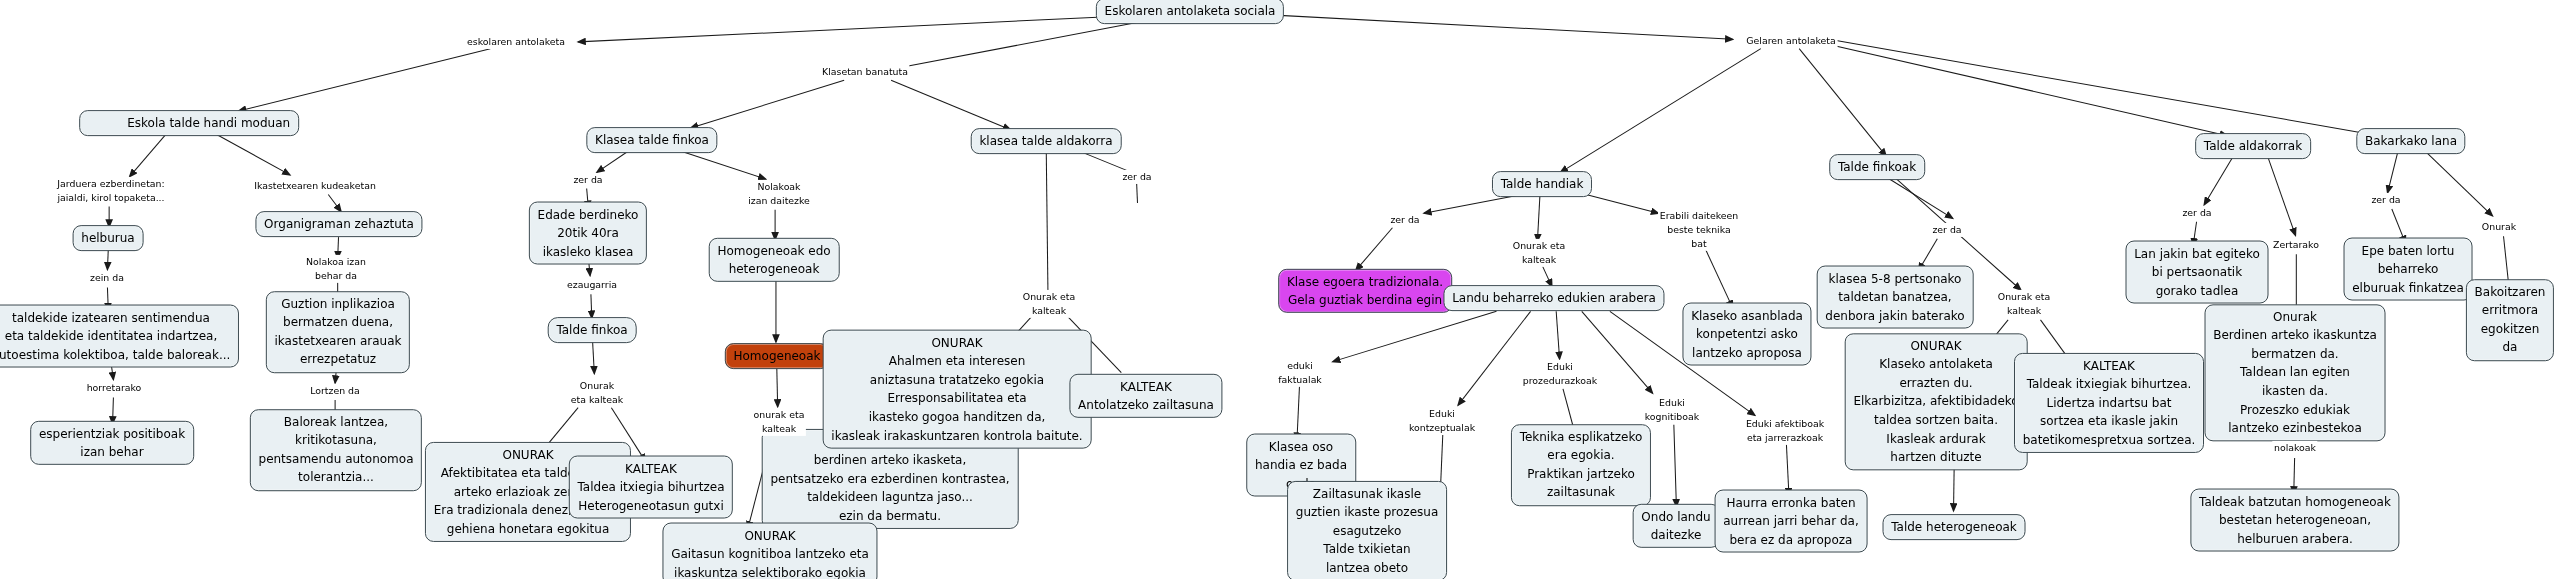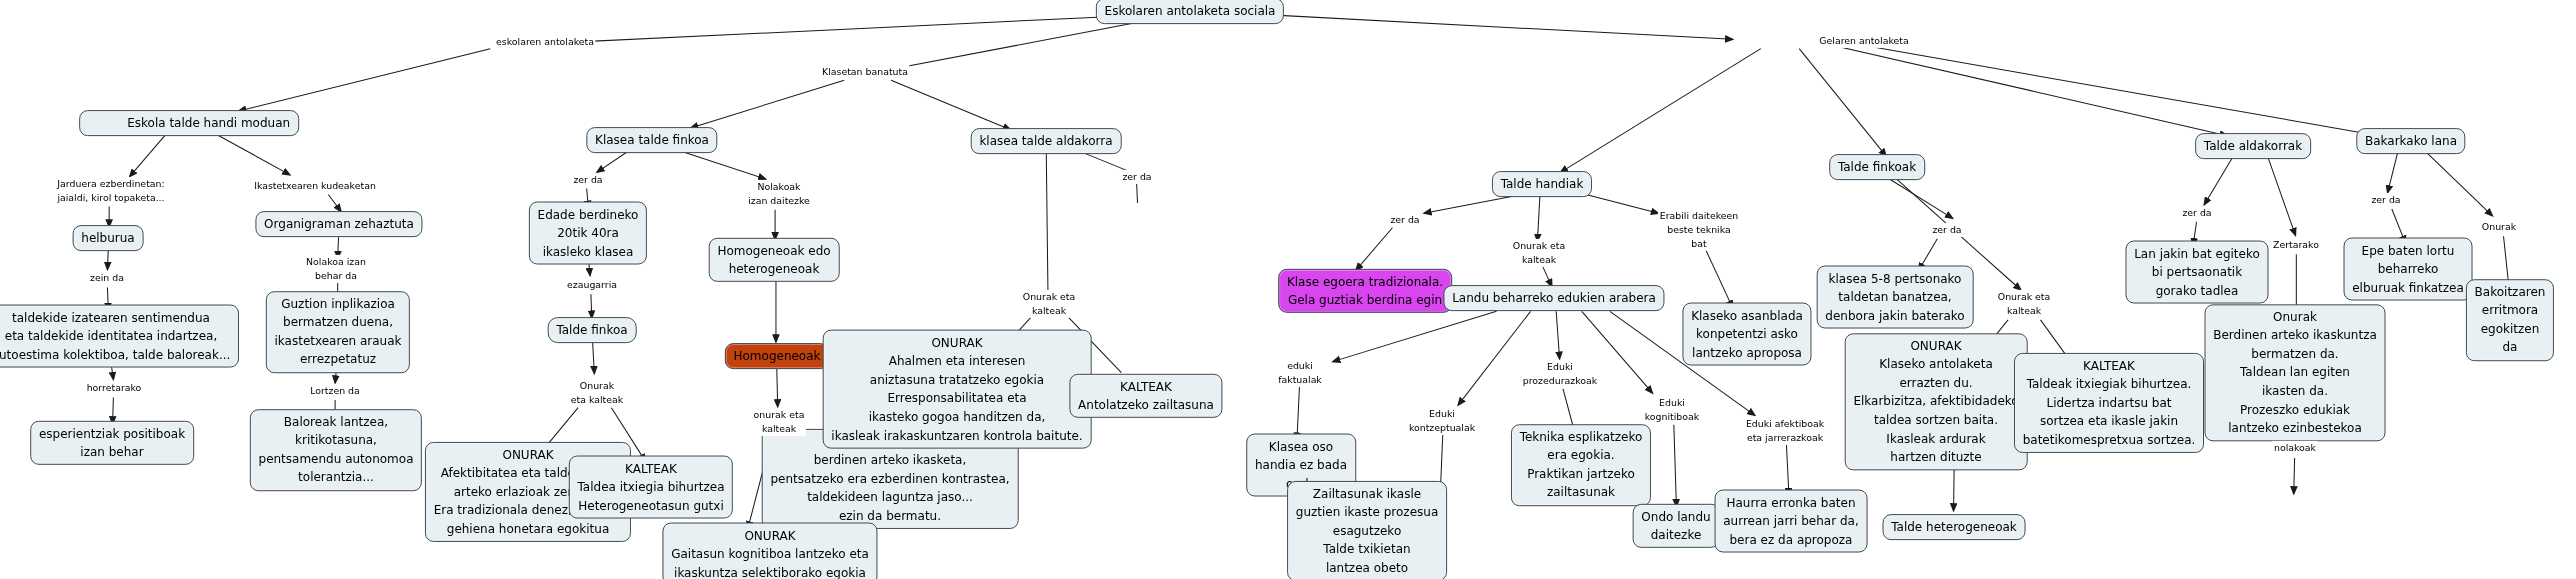--- a/index.html
+++ b/index.html
@@ -213,29 +213,32 @@
     <div class="concept" style="left: 2197px; top: 272px; background: rgb(233, 240, 243); border-color: rgb(60, 74, 80); color: rgb(0, 0, 0);">Lan jakin bat egiteko
 bi pertsaonatik
 gorako tadlea</div>
     <div class="concept" style="left: 2295px; top: 373px; background: rgb(233, 240, 243); border-color: rgb(60, 74, 80); color: rgb(0, 0, 0);">Onurak
 Berdinen arteko ikaskuntza
 bermatzen da.
 Taldean lan egiten
 ikasten da.
 Prozeszko edukiak
 lantzeko ezinbestekoa</div>
+    <div class="concept" style="left: 2295px; top: 520px; background: rgb(233, 240, 243); border-color: rgb(60, 74, 80); color: rgb(0, 0, 0);">Taldeak batzutan homogeneoak
+bestetan heterogeneoan,
+helburuen arabera.</div>
     <div class="concept" style="left: 2411px; top: 141px; background: rgb(233, 240, 243); border-color: rgb(60, 74, 80); color: rgb(0, 0, 0);">Bakarkako lana</div>
     <div class="concept" style="left: 2408px; top: 269px; background: rgb(233, 240, 243); border-color: rgb(60, 74, 80); color: rgb(0, 0, 0);">Epe baten lortu
 beharreko
 elburuak finkatzea</div>
     <div class="concept" style="left: 2510px; top: 320px; background: rgb(233, 240, 243); border-color: rgb(60, 74, 80); color: rgb(0, 0, 0);">Bakoitzaren erritmora
 egokitzen da</div>
-    <div class="link-label" style="left: 545px; top: 42px; color: rgb(0, 0, 0);">eskolaren antolaketa</div>
+    <div class="link-label" style="left: 516px; top: 42px; color: rgb(0, 0, 0);">eskolaren antolaketa</div>
     <div class="link-label" style="left: 865px; top: 72px; color: rgb(0, 0, 0);">Klasetan banatuta</div>
-    <div class="link-label" style="left: 1864px; top: 41px; color: rgb(0, 0, 0);">Gelaren antolaketa</div>
+    <div class="link-label" style="left: 1791px; top: 41px; color: rgb(0, 0, 0);">Gelaren antolaketa</div>
     <div class="link-label" style="left: 111px; top: 191px; color: rgb(0, 0, 0);">Jarduera ezberdinetan:
 jaialdi, kirol topaketa...</div>
     <div class="link-label" style="left: 315px; top: 186px; color: rgb(0, 0, 0);">Ikastetxearen kudeaketan</div>
     <div class="link-label" style="left: 107px; top: 278px; color: rgb(0, 0, 0);">zein da</div>
     <div class="link-label" style="left: 114px; top: 388px; color: rgb(0, 0, 0);">horretarako</div>
     <div class="link-label" style="left: 336px; top: 269px; color: rgb(0, 0, 0);">Nolakoa izan
 behar da</div>
     <div class="link-label" style="left: 335px; top: 391px; color: rgb(0, 0, 0);">Lortzen da</div>
     <div class="link-label" style="left: 588px; top: 180px; color: rgb(0, 0, 0);">zer da</div>
     <div class="link-label" style="left: 779px; top: 194px; color: rgb(0, 0, 0);">Nolakoak

